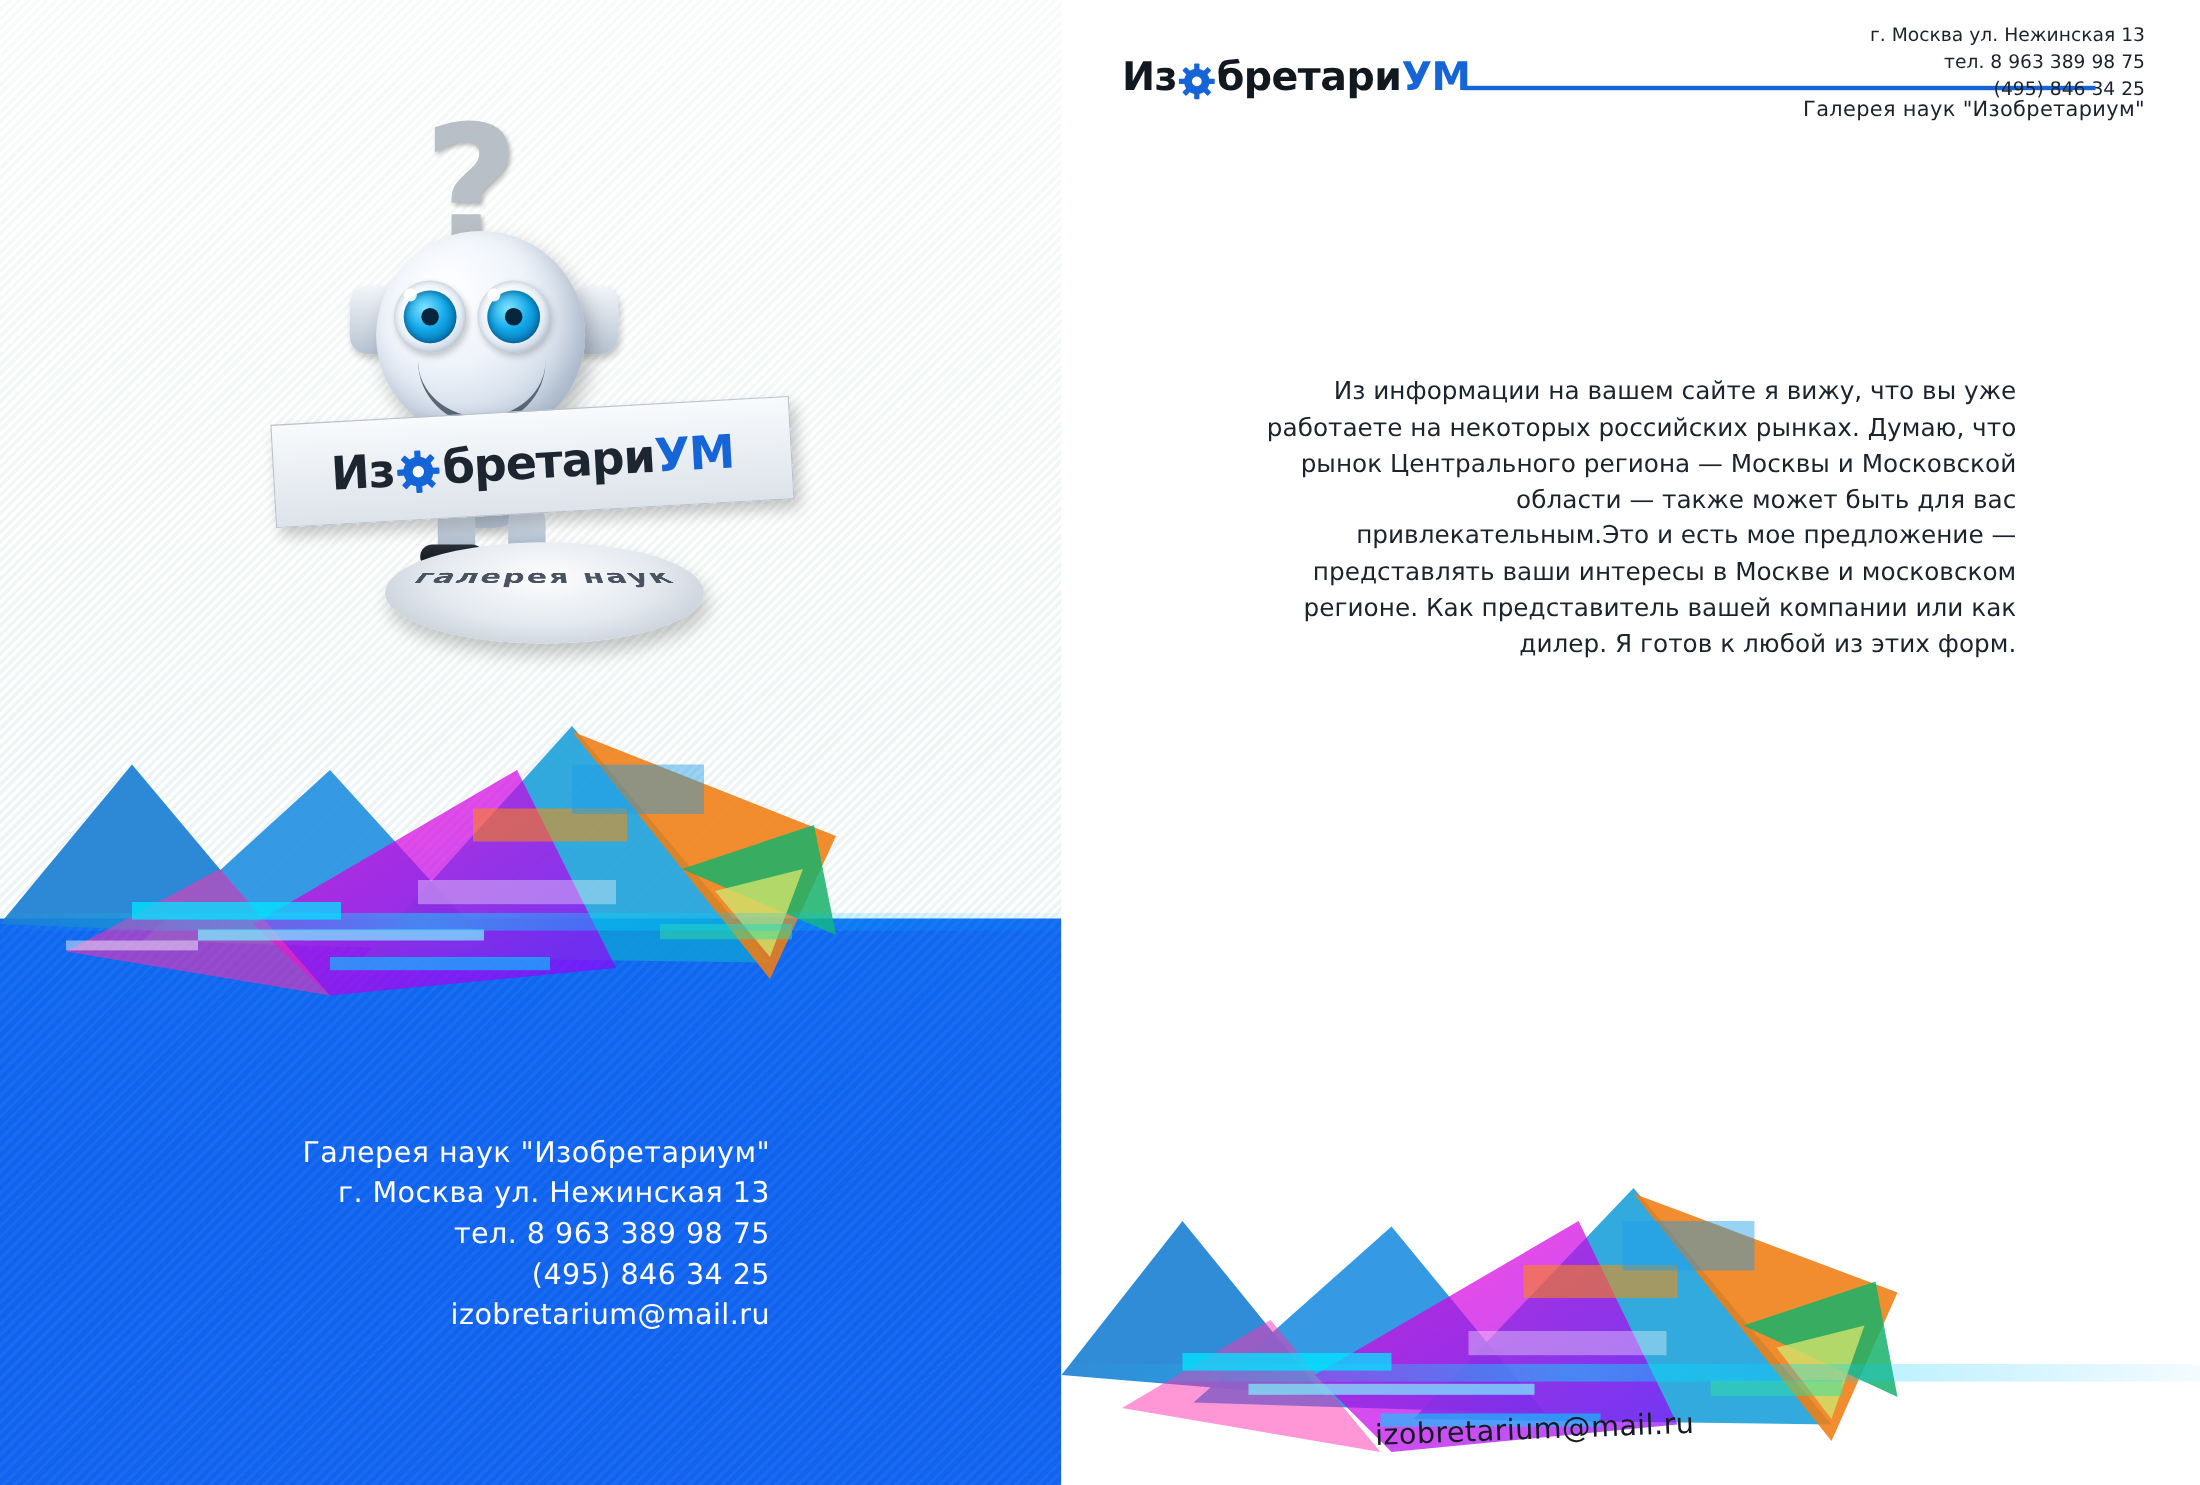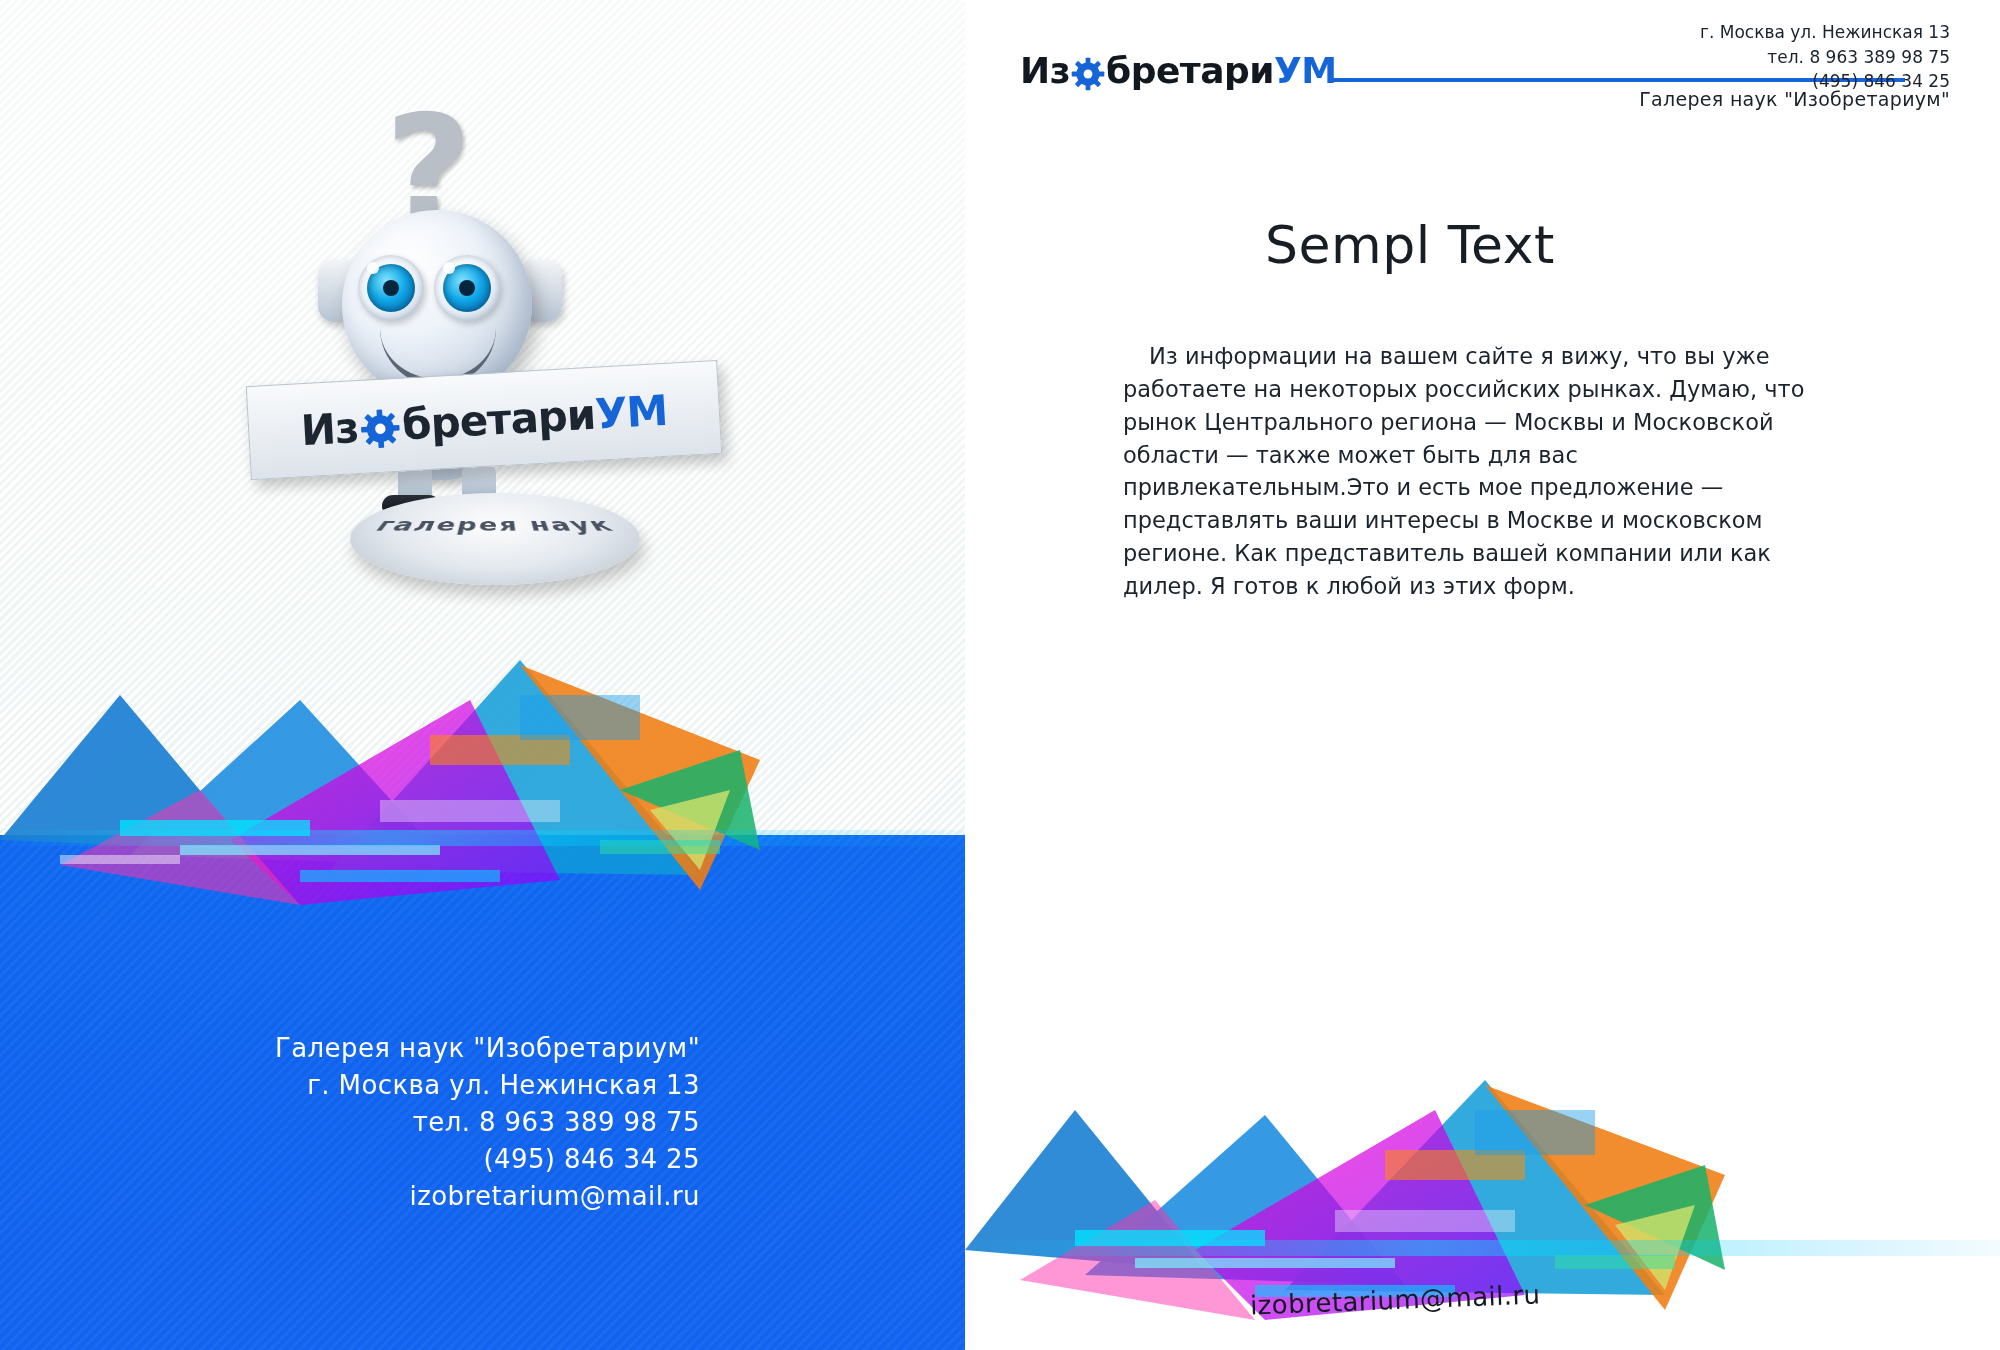--- a/index.html
+++ b/index.html
@@ -344,21 +344,21 @@
   .doc-body {
     position: absolute;
     left: 158px;
     top: 340px;
     width: 710px;
     font-family: "DejaVu Sans", sans-serif;
     font-size: 22.5px;
     line-height: 1.46;
     color: #1b232c;
   }
-  .doc-body p { margin: 0; text-indent: 26px; }
+  .doc-body p { margin: 0; text-indent: 26px; text-align: right; }
 
   
   .prism-band-r {
     position: absolute;
     left: 0;
     top: 1080px;
     width: 1035px;
     height: 270px;
     overflow: hidden;
   }
@@ -516,21 +516,20 @@
       <div class="brand-rule"></div>
 
       <div class="head-contacts">
         <div>г. Москва ул. Нежинская 13</div>
         <div>тел. 8 963 389 98 75</div>
         <div>(495) 846 34 25</div>
       </div>
       <div class="head-tagline">Галерея наук "Изобретариум"</div>
     </div>
 
-    <div class="doc-title">Sempl Text</div>
 
     <div class="doc-body">
       <p>Из информации на вашем сайте я вижу, что вы уже работаете на некоторых российских рынках. Думаю, что рынок Центрального региона — Москвы и Московской области — также может быть для вас привлекательным.Это и есть мое предложение — представлять ваши интересы в Москве и московском регионе. Как представитель вашей компании или как дилер. Я готов к любой из этих форм.</p>
     </div>
 
     <div class="prism-band-r">
       <svg width="1035" height="270" viewBox="0 0 1035 270">
         <defs>
           <linearGradient id="cyanG2" x1="0" y1="0" x2="1" y2="0">
             <stop offset="0%" stop-color="#00e5ff" stop-opacity="0.0"></stop>

